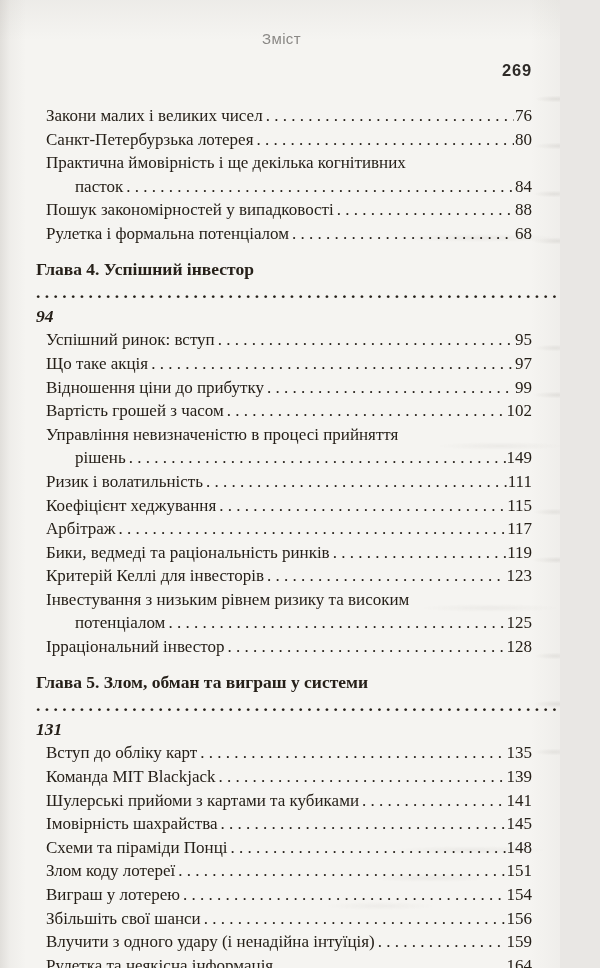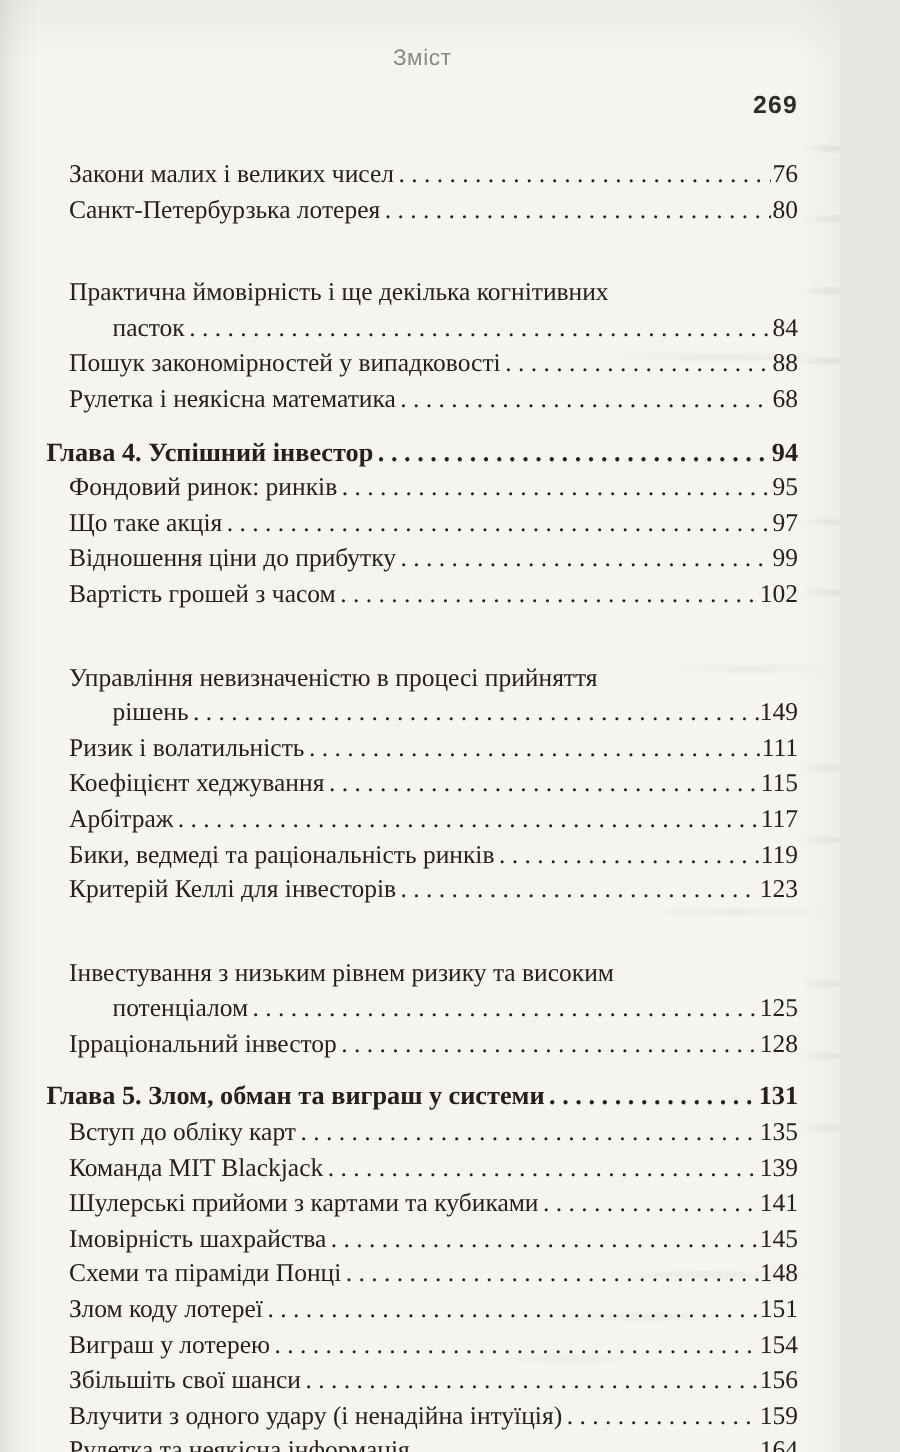--- a/index.html
+++ b/index.html
@@ -96,29 +96,30 @@
     content: ". . . . . . . . . . . . . . . . . . . . . . . . . . . . . . . . . . . . . . . . . . . . . . . . . . . . . . . . . . . . . . . . . . . . . . . . . . . . . . . . . . . . . . . .";
     letter-spacing: 0.5px;
     word-spacing: -1px;
   }
   .row .pnum {
     flex: 0 0 auto;
     text-align: left;
     margin-left: 1px;
   }
   .row.entry      { padding-left: 15px; }
-  .row.entry-cont { padding-left: 15px; margin-top: 32px; }
+  .row.entry-cont { padding-left: 15px; }
   .row.wrap       { padding-left: 44px; }
   .row.chapter {
     padding-left: 0;
     font-weight: 700;
     margin-top: 12px;
     font-size: 17.5px;
-  }
-  .row.chapter .pnum { margin-left: 5px; }
+    flex-direction: column;
+  }
+  .row.chapter .pnum { margin-left: 5px; font-style: italic; }
 </style>
 </head>
 <body>
 
 <div class="page" style="--paper: #f5f4f1; --ink: #262019; --header-gray: #8a8885;">
   <div class="ghost-layer"></div>
 
   <div class="running-header">
     <span class="running-title">Зміст</span>
     <span class="folio">269</span>
@@ -143,31 +144,31 @@
     <span class="title">пасток</span>
     <span class="dots"></span>
     <span class="pnum">84</span>
   </div>
       <div class="row entry">
     <span class="title">Пошук закономірностей у випадковості</span>
     <span class="dots"></span>
     <span class="pnum">88</span>
   </div>
       <div class="row entry">
-    <span class="title">Рулетка і неякісна математика</span>
+    <span class="title">Рулетка і формальна потенціалом</span>
     <span class="dots"></span>
     <span class="pnum">68</span>
   </div>
       <div class="row chapter">
     <span class="title">Глава 4. Успішний інвестор</span>
     <span class="dots"></span>
     <span class="pnum">94</span>
   </div>
       <div class="row entry">
-    <span class="title">Фондовий ринок: ринків</span>
+    <span class="title">Успішний ринок: вступ</span>
     <span class="dots"></span>
     <span class="pnum">95</span>
   </div>
       <div class="row entry">
     <span class="title">Що таке акція</span>
     <span class="dots"></span>
     <span class="pnum">97</span>
   </div>
       <div class="row entry">
     <span class="title">Відношення ціни до прибутку</span>

